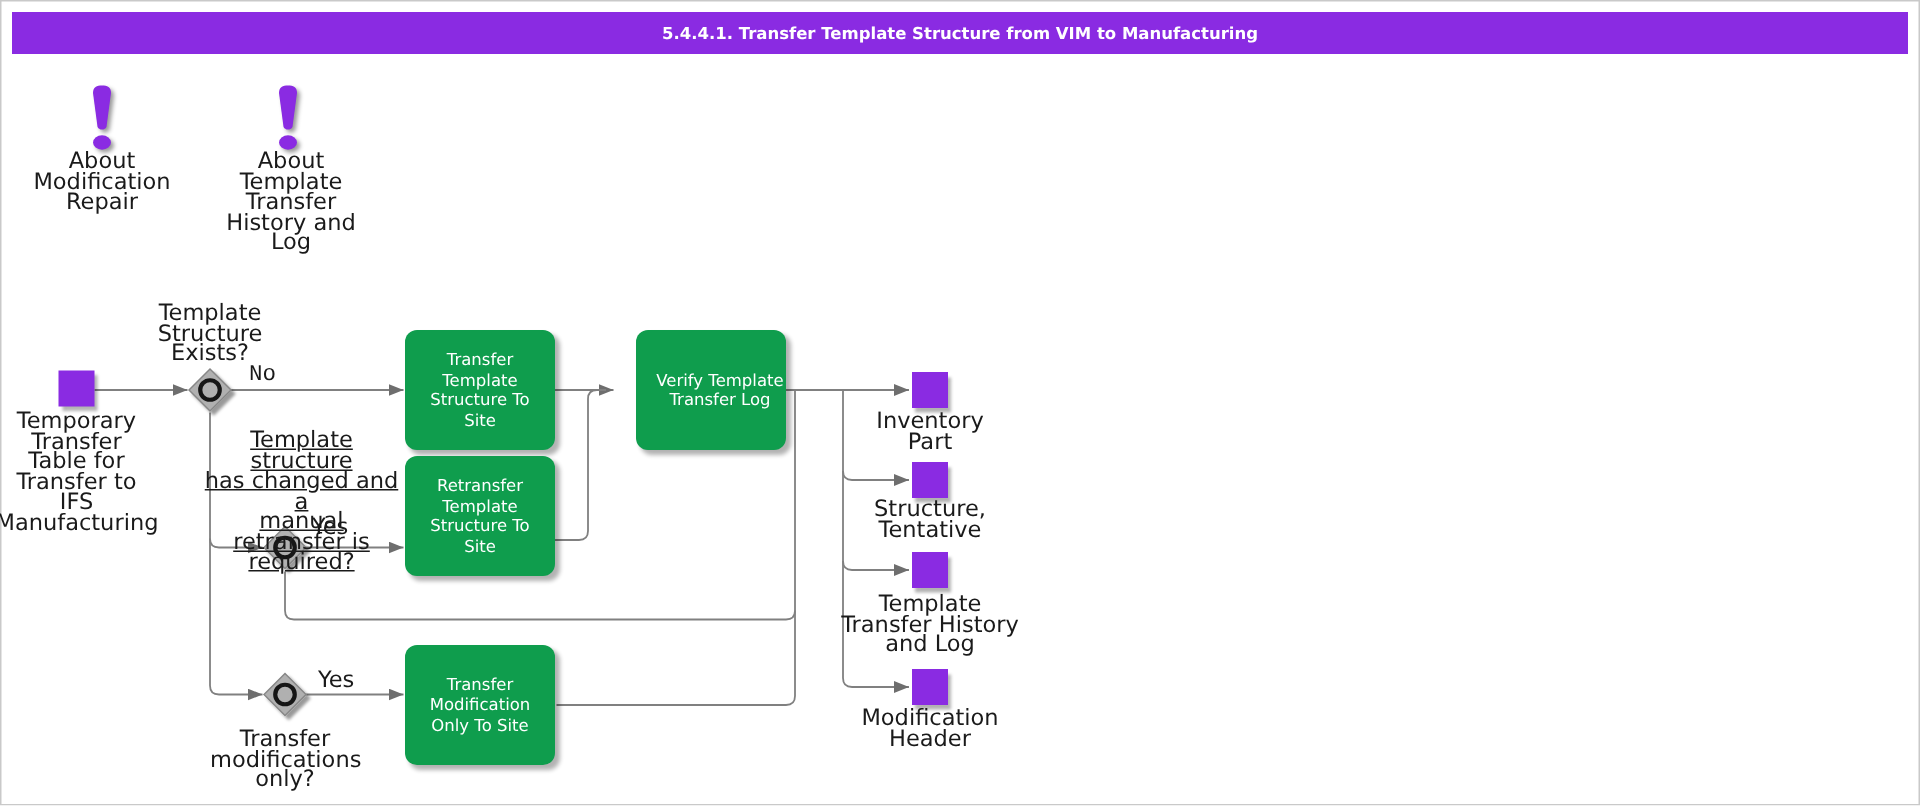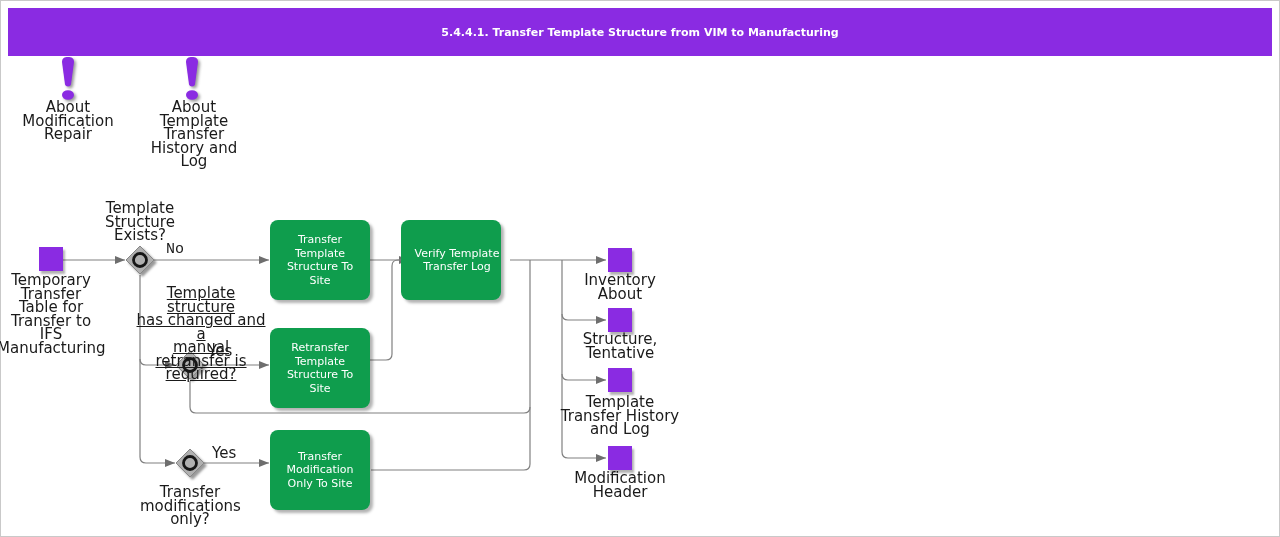--- a/index.html
+++ b/index.html
@@ -7,21 +7,21 @@
     --line:#808080; --text:#1a1a1a; --title-text:#ffffff;
   }
   *{margin:0;padding:0;box-sizing:border-box;}
   html,body{background:#fff;}
   body{
     width:1280px;height:537px;position:relative;overflow:hidden;
     font-family:"DejaVu Sans","Liberation Sans",sans-serif;color:var(--text);
   }
   .frame{position:absolute;inset:0;border:1px solid #c9c9c9;pointer-events:none;}
   .titlebar{
-    position:absolute;left:8px;top:8px;width:1264px;height:48px;
+    position:absolute;left:8px;top:8px;width:1264px;height:28px;
     background:var(--purple);color:var(--title-text);
     display:flex;align-items:center;justify-content:center;
     font-size:11px;font-weight:bold;letter-spacing:0;
   }
   .lbl{
     position:absolute;font-size:15px;line-height:13.5px;text-align:center;
     white-space:pre-line;color:var(--text);
   }
   .lbl-left{text-align:left;}
   .task{
@@ -136,33 +136,33 @@
 
 <div class="lbl" style="left:140px;top:486px;width:100px;">Transfer
 modifications
 only?</div>
 <div class="lbl lbl-left" style="left:212px;top:447px;width:30px;">Yes</div>
 
 <div class="task" style="left:270px;top:220px;">Transfer
 Template
 Structure To
 Site</div>
-<div class="task" style="left:401px;top:220px;padding-left:12px;">Verify Template
+<div class="task" style="left:424px;top:220px;padding-left:12px;">Verify Template
 Transfer Log</div>
-<div class="task" style="left:270px;top:328px;">Retransfer
+<div class="task" style="left:270px;top:304px;">Retransfer
 Template
 Structure To
 Site</div>
 <div class="task" style="left:270px;top:430px;">Transfer
 Modification
 Only To Site</div>
 
 <div class="node" style="left:608px;top:248px;"></div>
 <div class="lbl" style="left:565px;top:274px;width:110px;">Inventory
-About</div>
+Part</div>
 
 <div class="node" style="left:608px;top:308px;"></div>
 <div class="lbl" style="left:565px;top:333px;width:110px;text-align:center;">Structure,
 Tentative</div>
 
 <div class="node" style="left:608px;top:368px;"></div>
 <div class="lbl" style="left:560px;top:396px;width:120px;">Template
 Transfer History
 and Log</div>
 

